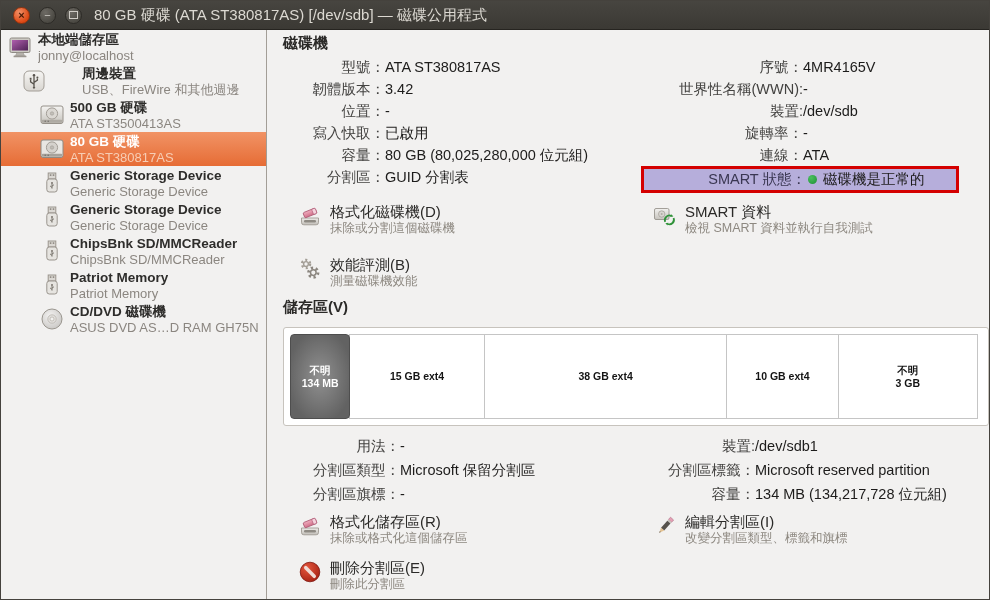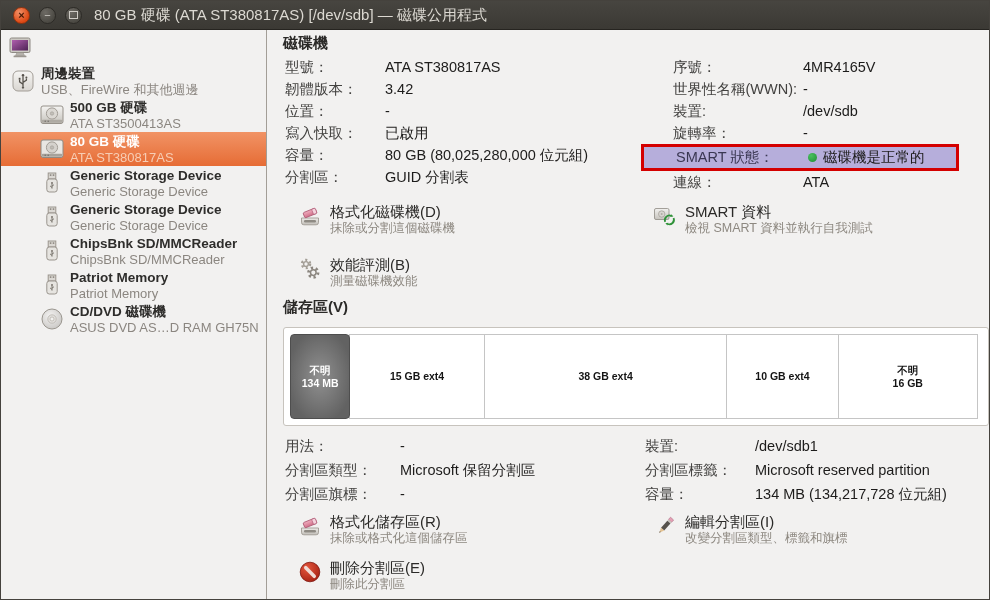--- a/index.html
+++ b/index.html
@@ -21,35 +21,35 @@
   
   .body-row{position:absolute;top:29px;left:0;right:0;bottom:0;display:flex;}
   .sidebar{width:266px;flex:none;background:#f2f1f0;border-right:1px solid #a39e97;box-sizing:border-box;}
   .main{flex:1;position:relative;}
 
   
   .sidebar-header{height:23px;background:linear-gradient(#fbfaf9,#eae8e5);
     border-bottom:1px solid #cbc7c1;font-size:14px;color:#403f3d;
     display:flex;align-items:center;padding:0 8px;}
   .side-item{height:34px;display:flex;align-items:center;box-sizing:border-box;}
-  .ind0{padding-left:5px;} .ind1{padding-left:8px;} .ind2{padding-left:37px;}
+  .ind0{padding-left:5px;} .ind1{padding-left:19px;gap:30px;} .ind2{padding-left:37px;}
   .sicon{width:27px;height:27px;flex:none;margin-right:5px;display:flex;align-items:center;justify-content:center;}
   .sicon svg{width:26px;height:26px;}
   .stext{display:flex;flex-direction:column;overflow:hidden;white-space:nowrap;}
   .it-title{font-size:13.5px;font-weight:bold;color:#2e2d2b;line-height:16px;}
   .it-sub{font-size:13px;color:#8b8680;line-height:15px;}
   .side-item.selected{background:linear-gradient(#f19365,#e66c35);}
   .side-item.selected .it-title{color:#ffffff;}
   .side-item.selected .it-sub{color:#f7cdb4;}
 
   
   .section-title{position:absolute;font-size:15px;font-weight:bold;color:#2b2a28;}
   .fcol{position:absolute;}
   .field-row{display:flex;height:22px;line-height:22px;font-size:14.5px;white-space:nowrap;}
-  .flabel{color:#434240;}
+  .flabel{color:#434240;text-align:right;}
   .fvalue{color:#1d1c1b;}
   .dcol-l .flabel{width:100px;flex:none;}
   .dcol-r .flabel{width:130px;flex:none;}
   .vcol-l .field-row{height:24px;line-height:24px;}
   .vcol-r .field-row{height:24px;line-height:24px;}
   .vcol-l .flabel{width:115px;flex:none;}
   .vcol-r .flabel{width:110px;flex:none;}
 
   .smart-row{background:#b6aedb;border:3px solid #d40000;box-sizing:border-box;
     margin-left:-32px;padding-left:32px;width:318px;height:27px !important;line-height:21px !important;
@@ -108,20 +108,24 @@
                   <stop offset="0" stop-color="#b05fae"></stop>
                   <stop offset="1" stop-color="#4e2355"></stop>
                 </linearGradient>
               </defs>
             <rect x="3" y="4" width="20" height="14.5" rx="1.5" fill="#ccc9c3" stroke="#8e8a83"></rect>
             <rect x="5" y="6" width="16" height="10.5" fill="url(#scr)"></rect>
             <path d="M10 18.5 L16 18.5 L17.5 21.5 L8.5 21.5 Z" fill="#b5b1aa" stroke="#8e8a83" stroke-width="0.5"></path>
             <rect x="6.5" y="21.5" width="13" height="1.8" rx="0.9" fill="#9b968f"></rect>
             </svg>
         </span>
+        <span class="stext">
+            <span class="it-title">本地端儲存區</span>
+            <span class="it-sub">jonny@localhost</span>
+          </span>
       </div>
 
       <div class="side-item ind1">
         <span class="sicon">
           <svg viewBox="0 0 26 26">
               <defs>
                 <linearGradient id="usq" x1="0" y1="0" x2="0" y2="1">
                   <stop offset="0" stop-color="#f6f5f3"></stop>
                   <stop offset="1" stop-color="#d9d6d1"></stop>
                 </linearGradient>
@@ -310,28 +314,28 @@
             <span class="fvalue">-</span>
           </div>
         <div class="field-row">
             <span class="flabel">裝置:</span>
             <span class="fvalue">/dev/sdb</span>
           </div>
         <div class="field-row">
             <span class="flabel">旋轉率：</span>
             <span class="fvalue">-</span>
           </div>
+        <div class="field-row">
+            <span class="flabel">連線：</span>
+            <span class="fvalue">ATA</span>
+          </div>
         <div class="field-row smart-row">
           <span class="flabel">SMART 狀態：</span>
           <span class="fvalue"><span class="smart-dot"></span><span>磁碟機是正常的</span></span>
         </div>
-        <div class="field-row">
-            <span class="flabel">連線：</span>
-            <span class="fvalue">ATA</span>
-          </div>
       </div>
 
       <div class="action-btn" style="left:30px;top:172px;">
         <span class="abicon">
           <svg viewBox="0 0 24 24">
               <defs>
                 <linearGradient id="tr1" x1="0" y1="0" x2="0" y2="1">
                   <stop offset="0" stop-color="#eceae7"></stop>
                   <stop offset="1" stop-color="#c2bfb9"></stop>
                 </linearGradient>
@@ -409,21 +413,21 @@
         <div class="seg segw3">
           <span class="seg-l1">38 GB ext4</span>
 
         </div>
         <div class="seg segw4">
           <span class="seg-l1">10 GB ext4</span>
 
         </div>
         <div class="seg segw5">
           <span class="seg-l1">不明</span>
-          <span class="seg-l2">16 GB</span>
+          <span class="seg-l2">3 GB</span>
         </div>
       </div>
 
       <div class="fcol vcol-l" style="left:18px;top:404px;">
         <div class="field-row">
             <span class="flabel">用法：</span>
             <span class="fvalue">-</span>
           </div>
         <div class="field-row">
             <span class="flabel">分割區類型：</span>

